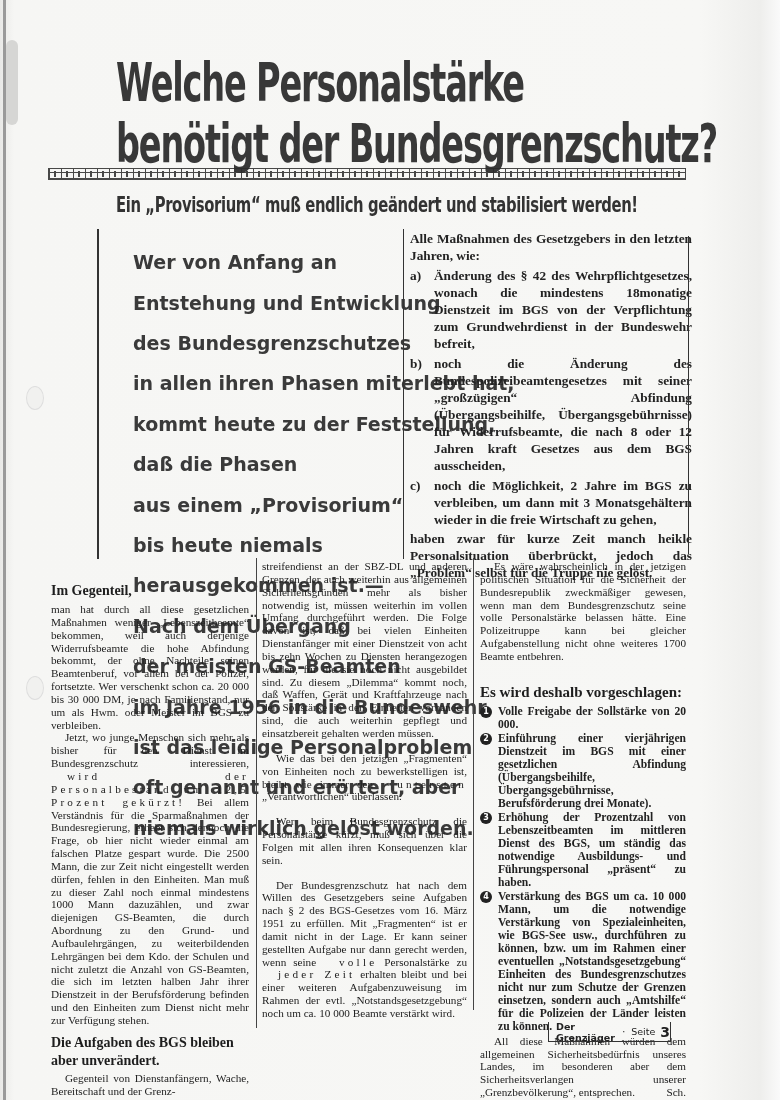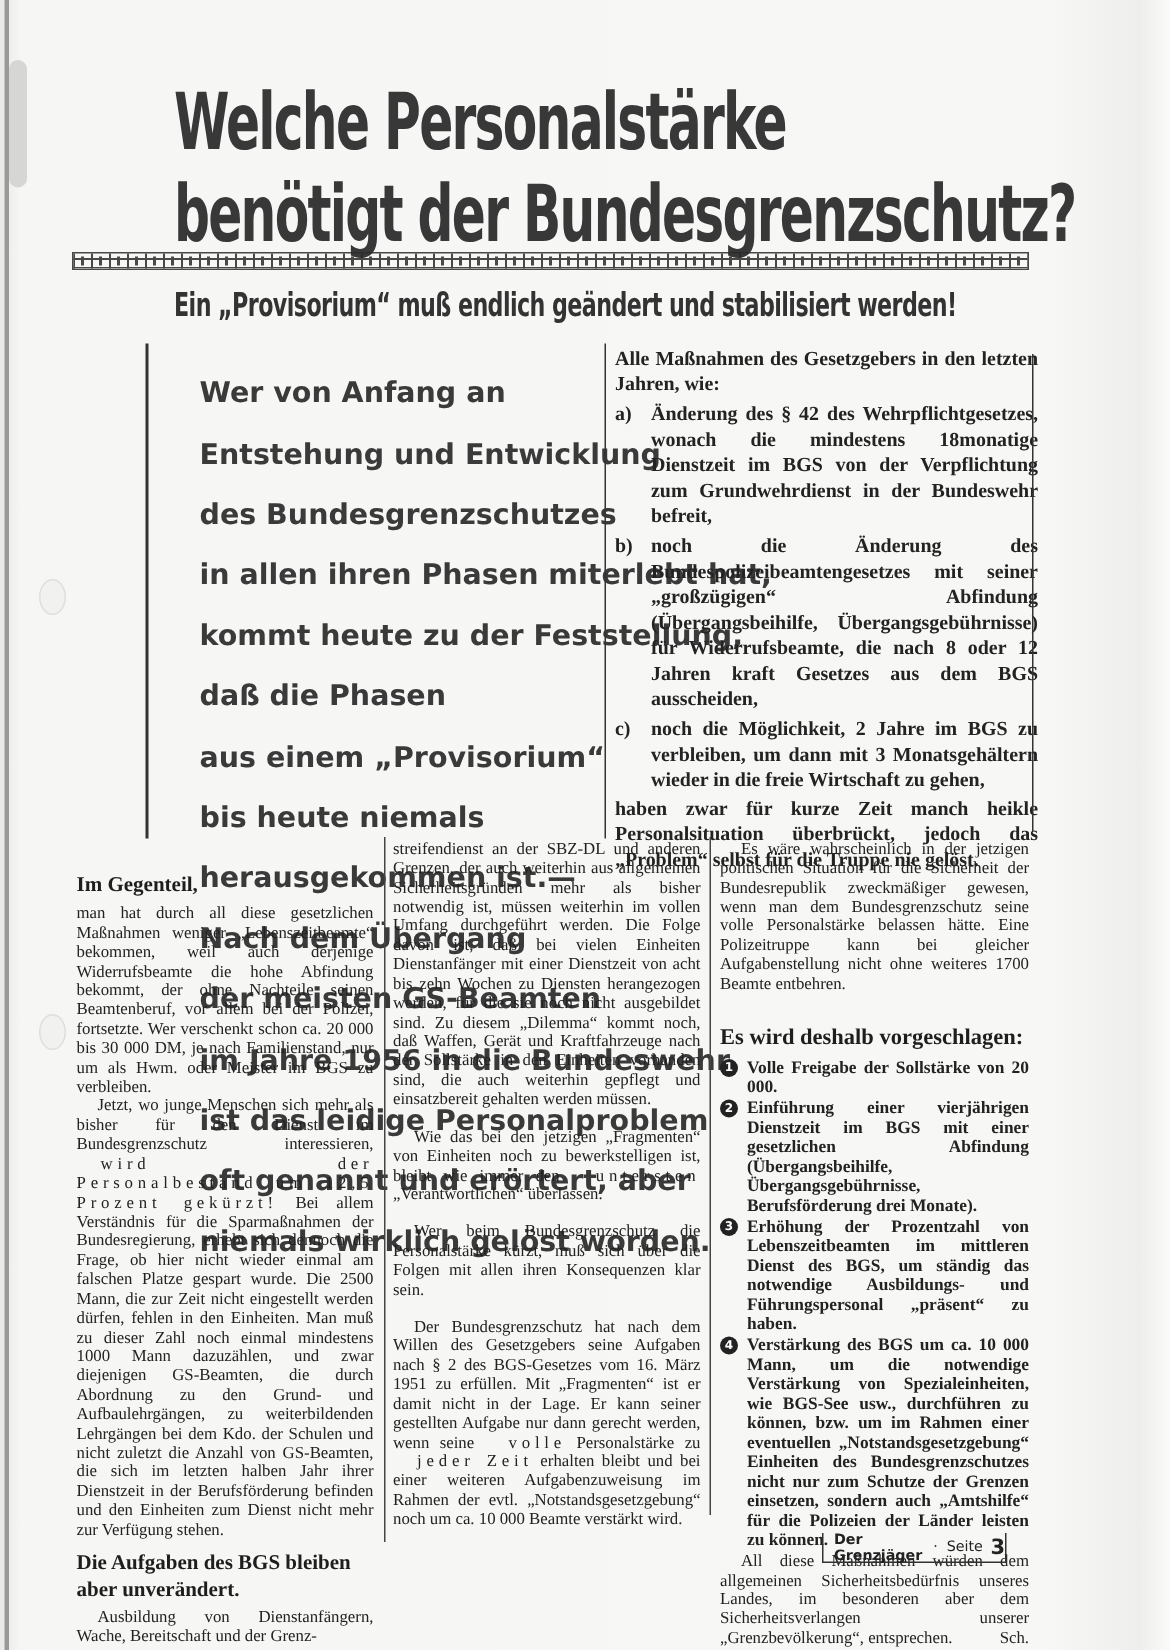--- a/index.html
+++ b/index.html
@@ -165,21 +165,21 @@
     </div>
     <p style="margin-top:2px">haben zwar für kurze Zeit manch heikle Personalsituation überbrückt, jedoch das „Problem“ selbst für die Truppe nie gelöst.</p>
   </div>
   <div class="right-rule"></div>
 
   <div class="col col1">
     <h3 class="h-bold">Im Gegenteil,</h3>
     <p style="margin-top:3px">man hat durch all diese gesetzlichen Maßnahmen weniger „Lebenszeitbeamte“ bekommen, weil auch derjenige Widerrufsbeamte die hohe Abfindung bekommt, der ohne Nachteile seinen Beamtenberuf, vor allem bei der Polizei, fortsetzte. Wer verschenkt schon ca. 20 000 bis 30 000 DM, je nach Familienstand, nur um als Hwm. oder Meister im BGS zu verbleiben.</p>
     <p class="indent"><span>Jetzt, wo junge Menschen sich mehr als bisher für den Dienst im Bundesgrenzschutz interessieren, </span><span class="spaced">wird der Personalbestand um 12,5 Prozent gekürzt!</span><span> Bei allem Verständnis für die Sparmaßnahmen der Bundesregierung, erhebt sich dennoch die Frage, ob hier nicht wieder einmal am falschen Platze gespart wurde. Die 2500 Mann, die zur Zeit nicht eingestellt werden dürfen, fehlen in den Einheiten. Man muß zu dieser Zahl noch einmal mindestens 1000 Mann dazuzählen, und zwar diejenigen GS-Beamten, die durch Abordnung zu den Grund- und Aufbaulehrgängen, zu weiterbildenden Lehrgängen bei dem Kdo. der Schulen und nicht zuletzt die Anzahl von GS-Beamten, die sich im letzten halben Jahr ihrer Dienstzeit in der Berufsförderung befinden und den Einheiten zum Dienst nicht mehr zur Verfügung stehen.</span></p>
     <h3 class="h-bold" style="margin-top:7px; font-size:14px;">Die Aufgaben des BGS bleiben aber unverändert.</h3>
-    <p class="indent" style="margin-top:2px">Ausbildung von Dienstanfängern, Wache, Bereitschaft und der Grenz-</p>
+    <p class="indent" style="margin-top:2px">Gegenteil von Dienstanfängern, Wache, Bereitschaft und der Grenz-</p>
   </div>
   <div class="col-divider" style="left:256px; top:558px; height:470px;"></div>
 
   <div class="col col2">
     <p>streifendienst an der SBZ-DL und anderen Grenzen, der auch weiterhin aus allgemeinen Sicherheitsgründen mehr als bisher notwendig ist, müssen weiterhin im vollen Umfang durchgeführt werden. Die Folge davon ist, daß bei vielen Einheiten Dienstanfänger mit einer Dienstzeit von acht bis zehn Wochen zu Diensten herangezogen werden, für die sie noch nicht ausgebildet sind. Zu diesem „Dilemma“ kommt noch, daß Waffen, Gerät und Kraftfahrzeuge nach der Sollstärke in den Einheiten vorhanden sind, die auch weiterhin gepflegt und einsatzbereit gehalten werden müssen.</p>
     <div class="gap"></div>
     <p class="indent"><span>Wie das bei den jetzigen „Fragmenten“ von Einheiten noch zu bewerkstelligen ist, bleibt wie immer den </span><span class="spaced">untersten</span><span> „Verantwortlichen“ überlassen.</span></p>
     <div class="gap"></div>
     <p class="indent">Wer beim Bundesgrenzschutz die Personalstärke kürzt, muß sich über die Folgen mit allen ihren Konsequenzen klar sein.</p>
     <div class="gap"></div>

